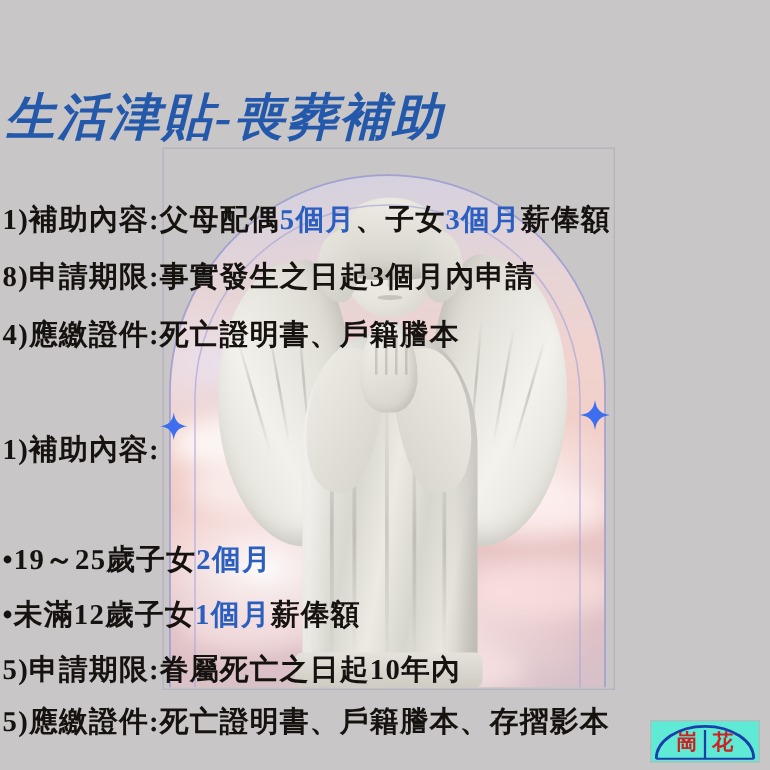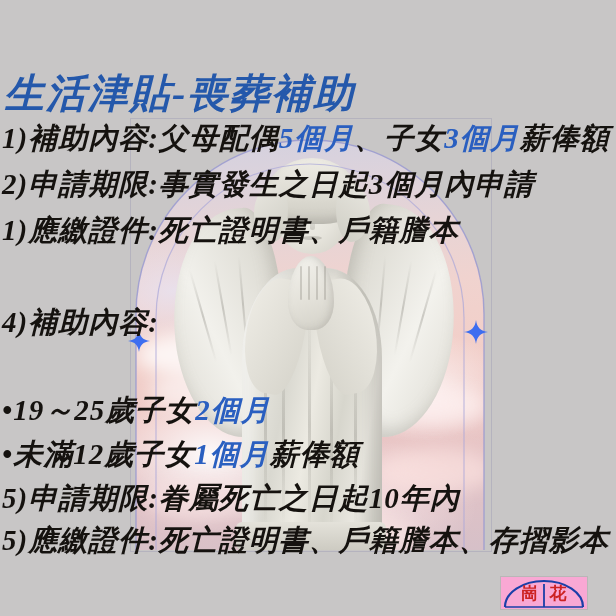--- a/index.html
+++ b/index.html
@@ -204,43 +204,43 @@
   .section2 {
     left: 4px; top: 254px;
     font-size: 33px;
     line-height: 1;
     color: #2a5fc0;
     font-style: italic;
     letter-spacing: 2px;
   }
   .body-ln {
     left: 2px;
-    font-size: 29px;
+    font-size: 23px;
     line-height: 1;
     color: #15120f;
-    font-style: italic;
     letter-spacing: 1px;
+    margin-top: 40px;
   }
   .r1  { top: 124px; }
   .r2  { top: 170px; }
   .r3  { top: 216px; }
   .r4  { top: 308px; }
   .r5  { top: 352px; }
   .r6  { top: 396px; }
   .r7  { top: 440px; text-align: center; }
   .r8  { top: 484px; }
   .r9  { top: 526px; }
   .hl { color: #2a5fc0; }
 
   
   .logo {
     position: absolute;
-    left: 500px; top: 576px;
+    left: 520px; top: 576px;
     width: 86px; height: 32px;
-    background: #f9a8d4;
+    background: #5eead4;
     border: 1px solid #b9b7b7;
     z-index: 5;
     overflow: hidden;
   }
   .logo-inner { position: absolute; inset: 0; }
   .logo-text {
     position: absolute;
     left: 0; right: 0; top: 8px;
     text-align: center;
     color: #cc2222;
@@ -319,26 +319,26 @@
     <path d="M11 0 C12 7 15 10 22 11 C15 12 12 15 11 22 C10 15 7 12 0 11 C7 10 10 7 11 0 Z" fill="#3d6ef0"></path>
   </svg>
 
   <div class="text-layer">
 
 
     <div class="ln subtitle">生活津貼-喪葬補助</div>
 
     <div class="ln body-ln r1"><span>1)補助內容:父母配偶</span><span class="hl">5個月</span><span>、子女</span><span class="hl">3個月</span><span>薪俸額</span></div>
 
-    <div class="ln body-ln r2">2)申請期限:事實發生之日起3個月內申請</div>
-
-    <div class="ln body-ln r3">1)應繳證件:死亡證明書、戶籍謄本</div>
-
-
-    <div class="ln body-ln r4">4)補助內容:</div>
+    <div class="ln body-ln r2">8)申請期限:事實發生之日起3個月內申請</div>
+
+    <div class="ln body-ln r3">4)應繳證件:死亡證明書、戶籍謄本</div>
+
+
+    <div class="ln body-ln r4">1)補助內容:</div>
 
 
     <div class="ln body-ln r6"><span>•19～25歲子女</span><span class="hl">2個月</span></div>
 
     <div class="ln body-ln r7"><span>•未滿12歲子女</span><span class="hl">1個月</span><span>薪俸額</span></div>
 
     <div class="ln body-ln r8">5)申請期限:眷屬死亡之日起10年內</div>
 
     <div class="ln body-ln r9">5)應繳證件:死亡證明書、戶籍謄本、存摺影本</div>
   </div>

